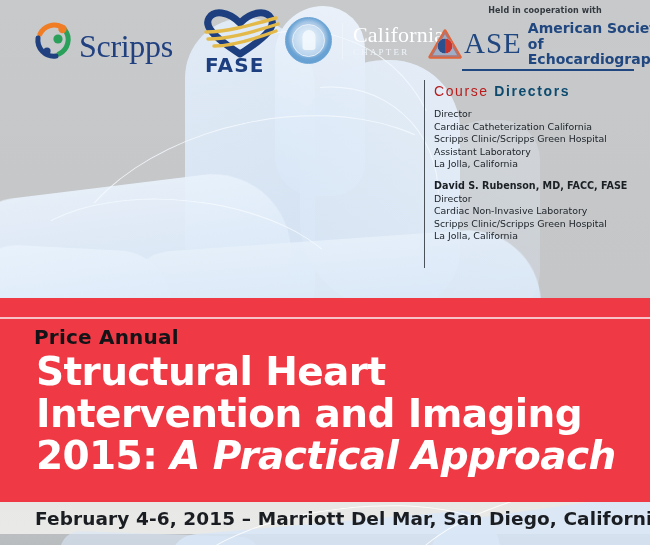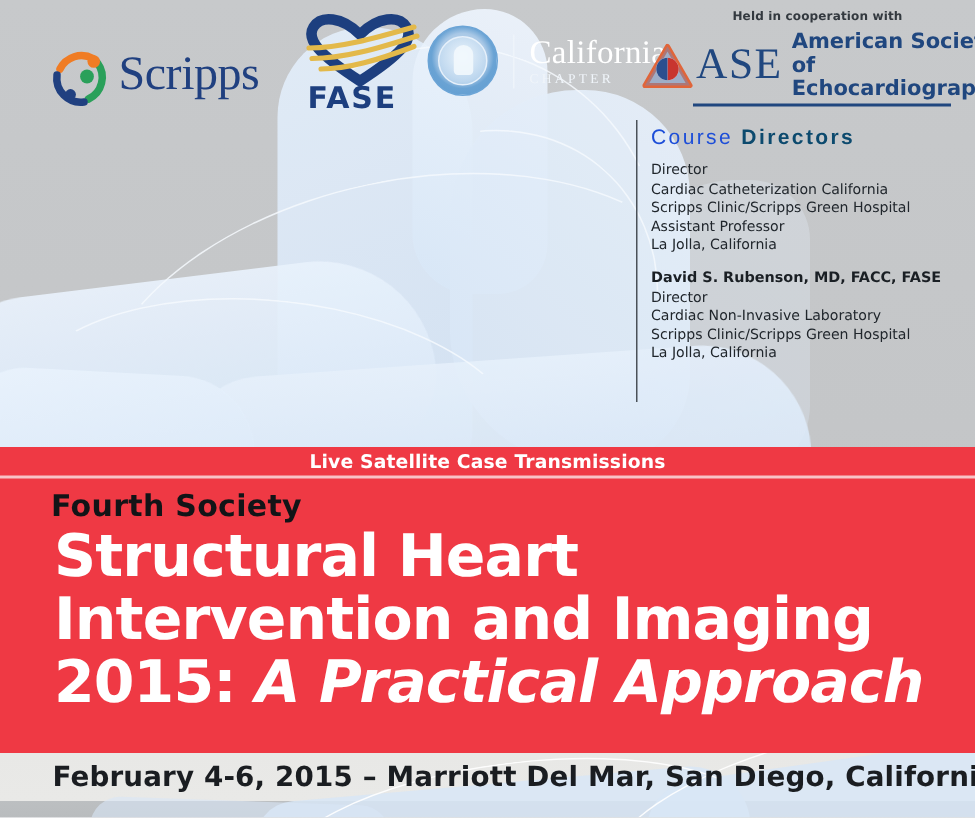--- a/index.html
+++ b/index.html
@@ -116,21 +116,21 @@
     border-radius: 50%;
     opacity: .9;
   }
   .bs1 { left: 180px; top: 6px; width: 330px; height: 120px; transform: rotate(-7deg); }
   .bs2 { left: 400px; top: -10px; width: 300px; height: 110px; transform: rotate(-14deg); }
 
   
   .logo-row { position: absolute; left: 0; top: 0; width: 650px; height: 75px; }
 
   
-  .scripps { position: absolute; left: 32px; top: 32px; display: flex; align-items: flex-start; }
+  .scripps { position: absolute; left: 32px; top: 20px; display: flex; align-items: flex-end; }
   .scripps-mark { position: relative; width: 42px; height: 42px; }
   .scripps-word {
     font-family: "Liberation Serif", serif;
     font-size: 32px;
     color: #204080;
     letter-spacing: -0.3px;
     margin-left: 5px;
     line-height: 1;
   }
 
@@ -198,21 +198,21 @@
     height: 2px; background: #20477f; width: 172px; margin-left: 34px; margin-top: 1px;
   }
 
   
   .cd-divider {
     position: absolute; left: 424px; top: 80px; width: 1px; height: 188px;
     background: #4a5158;
   }
   .cd { position: absolute; left: 434px; top: 83px; width: 206px; }
   .cd-title { font-size: 14px; letter-spacing: 1.6px; margin-bottom: 9px; }
-  .cd-title .w1 { color: #1d4ed8; font-weight: normal; }
+  .cd-title .w1 { color: #b91c1c; font-weight: normal; }
   .cd-title .w2 { color: #0c4a6e; font-weight: bold; }
   .cd-entry { margin-bottom: 9px; }
   .cd-name {
     font-size: 9.6px; font-weight: bold; color: #1a1f24;
     font-family: "DejaVu Sans", sans-serif; line-height: 1.32;
   }
   .cd-line {
     font-size: 9.4px; color: #20262c;
     font-family: "DejaVu Sans", sans-serif; line-height: 1.34;
   }
@@ -348,39 +348,36 @@
   <div class="cd">
     <div class="cd-title">
       <span class="w1">Course</span>
       <span class="w2">Directors</span>
     </div>
 
     <div class="cd-entry">
       <div class="cd-line">Director</div>
       <div class="cd-line">Cardiac Catheterization California</div>
       <div class="cd-line">Scripps Clinic/Scripps Green Hospital</div>
-      <div class="cd-line">Assistant Professor</div>
+      <div class="cd-line">Assistant Laboratory</div>
       <div class="cd-line">La Jolla, California</div>
     </div>
 
     <div class="cd-entry">
       <div class="cd-name">David S. Rubenson, MD, FACC, FASE</div>
       <div class="cd-line">Director</div>
       <div class="cd-line">Cardiac Non-Invasive Laboratory</div>
       <div class="cd-line">Scripps Clinic/Scripps Green Hospital</div>
       <div class="cd-line">La Jolla, California</div>
     </div>
   </div>
 
   <div class="red-band">
-    <div class="live-strip">
-      <span class="live-text">Live Satellite Case Transmissions</span>
-    </div>
     <div class="band-rule"></div>
-    <div class="fourth">Fourth Society</div>
+    <div class="fourth">Price Annual</div>
     <div class="main-title">
       <span>Structural Heart Intervention and Imaging 2015:</span>
       <span class="sub">A Practical Approach</span>
     </div>
   </div>
 
   <div class="bottom-art">
     <div class="bottom-base"></div>
     <div class="bb bb1"></div>
     <div class="bb bb2"></div>

